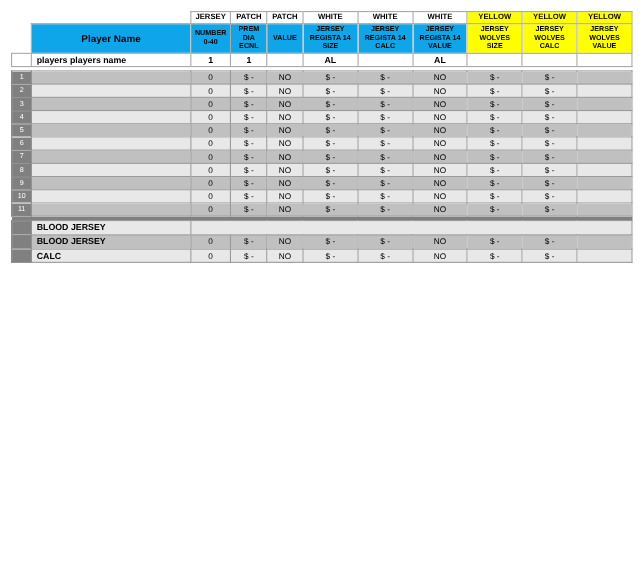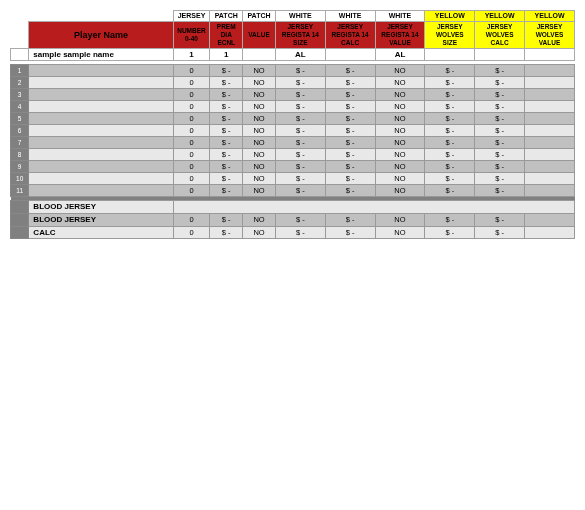--- a/index.html
+++ b/index.html
@@ -27,21 +27,21 @@
       overflow: hidden;
     }
 
     .header-row1 td {
       background: #fff;
       font-weight: bold;
       font-size: 7px;
       border: 1px solid #aaa;
     }
     .header-row2 td {
-      background: #b91c1c;
+      background: #0ea5e9;
       font-size: 6.5px;
       border: 1px solid #aaa;
     }
 
     .yellow-header {
       background: #FFFF00 !important;
       font-weight: bold;
     }
 
     .player-name-header {
@@ -116,21 +116,21 @@
     <td style="font-size:6.5px;font-weight:bold;">JERSEY<br>REGISTA 14<br>SIZE</td>
     <td style="font-size:6.5px;font-weight:bold;">JERSEY<br>REGISTA 14<br>CALC</td>
     <td style="font-size:6.5px;font-weight:bold;">JERSEY<br>REGISTA 14<br>VALUE</td>
     <td class="yellow-header" style="font-size:6.5px;">JERSEY<br>WOLVES<br>SIZE</td>
     <td class="yellow-header" style="font-size:6.5px;">JERSEY<br>WOLVES<br>CALC</td>
     <td class="yellow-header" style="font-size:6.5px;">JERSEY<br>WOLVES<br>VALUE</td>
   </tr>
 
   <tr class="sample-row">
     <td style="border:1px solid #aaa;background:#fff;"></td>
-    <td style="text-align:left;padding-left:4px;border:1px solid #aaa;font-size:8px;font-weight:bold;">sample sample name</td>
+    <td style="text-align:left;padding-left:4px;border:1px solid #aaa;font-size:8px;font-weight:bold;">players players name</td>
     <td style="border:1px solid #aaa;">1</td>
     <td style="border:1px solid #aaa;">1</td>
     <td style="border:1px solid #aaa;"></td>
     <td style="border:1px solid #aaa;">AL</td>
     <td style="border:1px solid #aaa;"></td>
     <td style="border:1px solid #aaa;">AL</td>
     <td style="border:1px solid #aaa;"></td>
     <td style="border:1px solid #aaa;"></td>
     <td style="border:1px solid #aaa;"></td>
   </tr>

